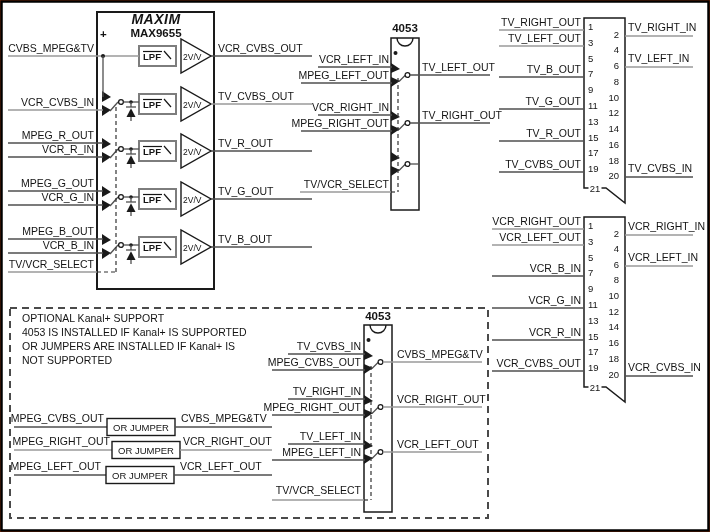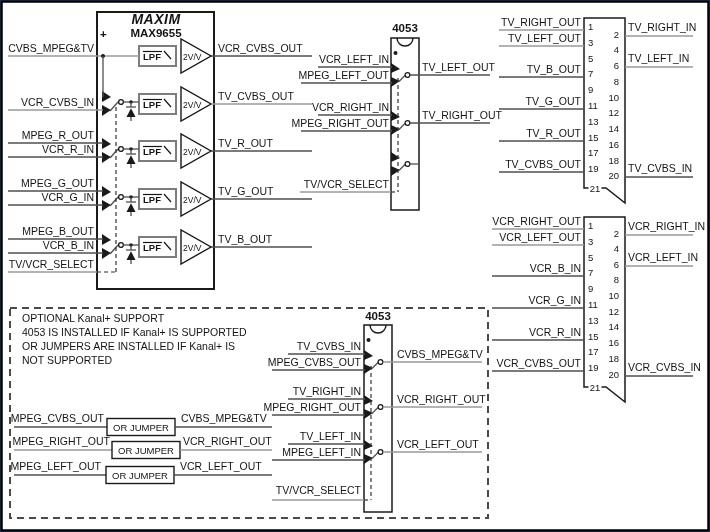--- a/index.html
+++ b/index.html
@@ -1,16 +1,16 @@
 <!DOCTYPE html>
 <html><head>
 <meta charset="utf-8">
 <style>
   html,body{margin:0;padding:0;background:#fff;}
-  .stage{position:relative;width:710px;height:532px;background:#3b82f6;}
+  .stage{position:relative;width:710px;height:532px;background:#c2410c;}
   svg{display:block;}
   .t{font-family:"Liberation Sans",sans-serif;font-size:10.5px;fill:#141414;}
   .b{font-weight:bold;}
   .e{text-anchor:end;}
   .m{text-anchor:middle;}
   .pin{font-size:9.5px;}
   .sm{font-size:8.5px;}
   .lg{font-size:11.5px;}
   .logo{font-size:14px;font-weight:bold;font-style:italic;letter-spacing:0.5px;}
   .w{stroke:#4f4f4f;stroke-width:1.3;fill:none;}

